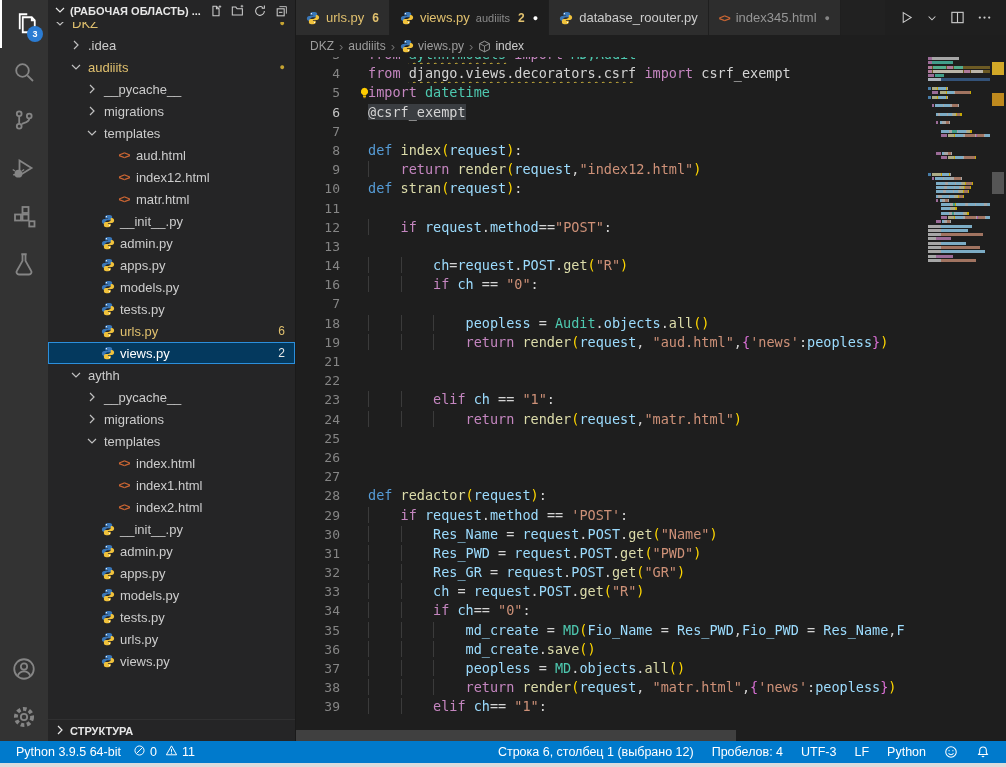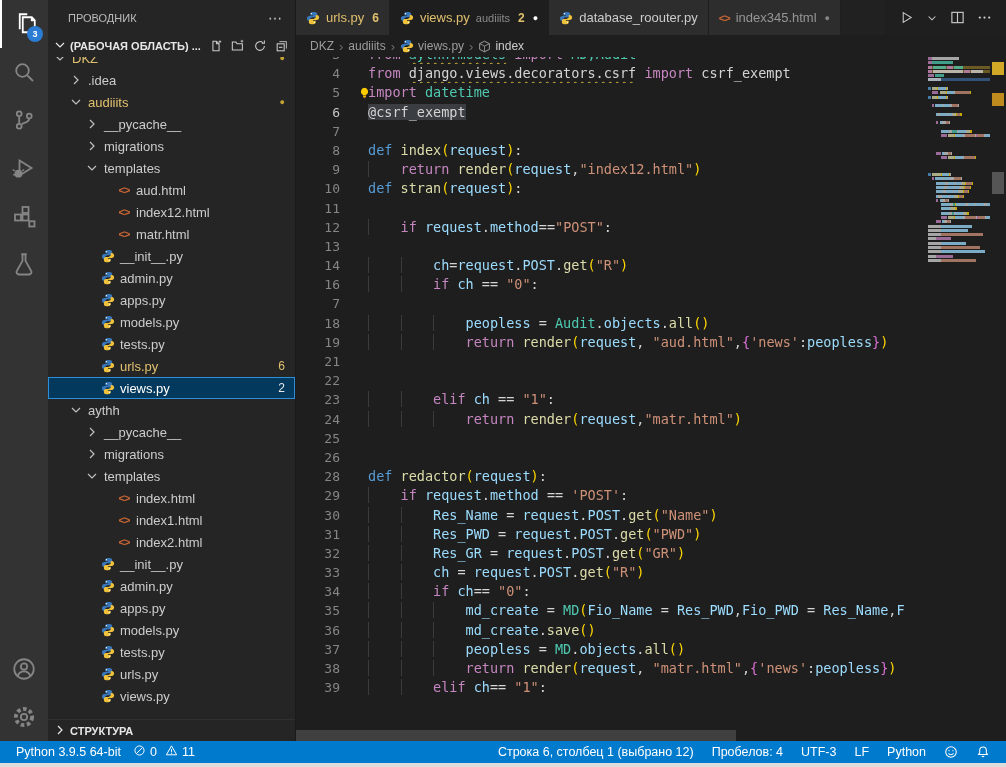--- a/index.html
+++ b/index.html
@@ -154,24 +154,20 @@
         </div>
         <div class="ab-icon">
           <svg width="24" height="24" viewBox="0 0 16 16" fill="none" stroke="currentColor" stroke-width="1.2">
             <circle cx="8" cy="8" r="5.4" stroke-width="2.6" stroke-dasharray="2.4 1.7"></circle>
             <circle cx="8" cy="8" r="2.1" stroke-width="1.2"></circle>
           </svg>
         </div>
       </div>
 
     <div id="sidebar">
-      <div id="sb-title-row">
-        <span>ПРОВОДНИК</span>
-        <span class="more">⋯</span>
-      </div>
       <div id="ws-header">
         <span class="tw"><svg width="16" height="16" viewBox="0 0 16 16" fill="none" stroke="currentColor" stroke-width="1.2">
               <path d="M4 6l4 4 4-4"></path>
             </svg></span>
         <span>(РАБОЧАЯ ОБЛАСТЬ) ...</span>
         <span id="ws-actions">
             <span>
               <svg width="14" height="14" viewBox="0 0 16 16" fill="none" stroke="currentColor" stroke-width="1.2">
                 <path d="M8.5 2.5h-4v11h7v-8z"></path>
                 <path d="M8.5 2.5v3h3"></path>
@@ -618,20 +614,21 @@
               <div class="cl"><div class="ln">16</div><div class="lt"><span class="ig">    </span><span class="ig">    </span><span style="color: rgb(197, 134, 192);">if</span><span style="color: rgb(212, 212, 212);"> </span><span style="color: rgb(156, 220, 254);">ch</span><span style="color: rgb(212, 212, 212);"> == </span><span style="color: rgb(206, 145, 120);">"0"</span><span style="color: rgb(212, 212, 212);">:</span></div></div>
               <div class="cl"><div class="ln">7</div><div class="lt"></div></div>
               <div class="cl"><div class="ln">18</div><div class="lt"><span class="ig">    </span><span class="ig">    </span><span class="ig">    </span><span style="color: rgb(156, 220, 254);">peopless</span><span style="color: rgb(212, 212, 212);"> = </span><span style="color: rgb(78, 201, 176);">Audit</span><span style="color: rgb(212, 212, 212);">.</span><span style="color: rgb(156, 220, 254);">objects</span><span style="color: rgb(212, 212, 212);">.</span><span style="color: rgb(220, 220, 170);">all</span><span style="color: rgb(255, 215, 0);">(</span><span style="color: rgb(255, 215, 0);">)</span></div></div>
               <div class="cl"><div class="ln">19</div><div class="lt"><span class="ig">    </span><span class="ig">    </span><span class="ig">    </span><span style="color: rgb(197, 134, 192);">return</span><span style="color: rgb(212, 212, 212);"> </span><span style="color: rgb(220, 220, 170);">render</span><span style="color: rgb(255, 215, 0);">(</span><span style="color: rgb(156, 220, 254);">request</span><span style="color: rgb(212, 212, 212);">, </span><span style="color: rgb(206, 145, 120);">"aud.html"</span><span style="color: rgb(212, 212, 212);">,</span><span style="color: rgb(218, 112, 214);">{</span><span style="color: rgb(206, 145, 120);">'news'</span><span style="color: rgb(212, 212, 212);">:</span><span style="color: rgb(156, 220, 254);">peopless</span><span style="color: rgb(218, 112, 214);">}</span><span style="color: rgb(255, 215, 0);">)</span></div></div>
               <div class="cl"><div class="ln">21</div><div class="lt"></div></div>
               <div class="cl"><div class="ln">22</div><div class="lt"></div></div>
               <div class="cl"><div class="ln">23</div><div class="lt"><span class="ig">    </span><span class="ig">    </span><span style="color: rgb(197, 134, 192);">elif</span><span style="color: rgb(212, 212, 212);"> </span><span style="color: rgb(156, 220, 254);">ch</span><span style="color: rgb(212, 212, 212);"> == </span><span style="color: rgb(206, 145, 120);">"1"</span><span style="color: rgb(212, 212, 212);">:</span></div></div>
               <div class="cl"><div class="ln">24</div><div class="lt"><span class="ig">    </span><span class="ig">    </span><span class="ig">    </span><span style="color: rgb(197, 134, 192);">return</span><span style="color: rgb(212, 212, 212);"> </span><span style="color: rgb(220, 220, 170);">render</span><span style="color: rgb(255, 215, 0);">(</span><span style="color: rgb(156, 220, 254);">request</span><span style="color: rgb(212, 212, 212);">,</span><span style="color: rgb(206, 145, 120);">"matr.html"</span><span style="color: rgb(255, 215, 0);">)</span></div></div>
               <div class="cl"><div class="ln">25</div><div class="lt"></div></div>
               <div class="cl"><div class="ln">26</div><div class="lt"></div></div>
+              <div class="cl"><div class="ln">27</div><div class="lt"></div></div>
               <div class="cl"><div class="ln">28</div><div class="lt"><span style="color: rgb(86, 156, 214);">def</span><span style="color: rgb(212, 212, 212);"> </span><span style="color: rgb(220, 220, 170);">redactor</span><span style="color: rgb(255, 215, 0);">(</span><span style="color: rgb(156, 220, 254);">request</span><span style="color: rgb(255, 215, 0);">)</span><span style="color: rgb(212, 212, 212);">:</span></div></div>
               <div class="cl"><div class="ln">29</div><div class="lt"><span class="ig">    </span><span style="color: rgb(197, 134, 192);">if</span><span style="color: rgb(212, 212, 212);"> </span><span style="color: rgb(156, 220, 254);">request</span><span style="color: rgb(212, 212, 212);">.</span><span style="color: rgb(156, 220, 254);">method</span><span style="color: rgb(212, 212, 212);"> == </span><span style="color: rgb(206, 145, 120);">'POST'</span><span style="color: rgb(212, 212, 212);">:</span></div></div>
               <div class="cl"><div class="ln">30</div><div class="lt"><span class="ig">    </span><span class="ig">    </span><span style="color: rgb(156, 220, 254);">Res_Name</span><span style="color: rgb(212, 212, 212);"> = </span><span style="color: rgb(156, 220, 254);">request</span><span style="color: rgb(212, 212, 212);">.</span><span style="color: rgb(156, 220, 254);">POST</span><span style="color: rgb(212, 212, 212);">.</span><span style="color: rgb(220, 220, 170);">get</span><span style="color: rgb(255, 215, 0);">(</span><span style="color: rgb(206, 145, 120);">"Name"</span><span style="color: rgb(255, 215, 0);">)</span></div></div>
               <div class="cl"><div class="ln">31</div><div class="lt"><span class="ig">    </span><span class="ig">    </span><span style="color: rgb(156, 220, 254);">Res_PWD</span><span style="color: rgb(212, 212, 212);"> = </span><span style="color: rgb(156, 220, 254);">request</span><span style="color: rgb(212, 212, 212);">.</span><span style="color: rgb(156, 220, 254);">POST</span><span style="color: rgb(212, 212, 212);">.</span><span style="color: rgb(220, 220, 170);">get</span><span style="color: rgb(255, 215, 0);">(</span><span style="color: rgb(206, 145, 120);">"PWD"</span><span style="color: rgb(255, 215, 0);">)</span></div></div>
               <div class="cl"><div class="ln">32</div><div class="lt"><span class="ig">    </span><span class="ig">    </span><span style="color: rgb(156, 220, 254);">Res_GR</span><span style="color: rgb(212, 212, 212);"> = </span><span style="color: rgb(156, 220, 254);">request</span><span style="color: rgb(212, 212, 212);">.</span><span style="color: rgb(156, 220, 254);">POST</span><span style="color: rgb(212, 212, 212);">.</span><span style="color: rgb(220, 220, 170);">get</span><span style="color: rgb(255, 215, 0);">(</span><span style="color: rgb(206, 145, 120);">"GR"</span><span style="color: rgb(255, 215, 0);">)</span></div></div>
               <div class="cl"><div class="ln">33</div><div class="lt"><span class="ig">    </span><span class="ig">    </span><span style="color: rgb(156, 220, 254);">ch</span><span style="color: rgb(212, 212, 212);"> = </span><span style="color: rgb(156, 220, 254);">request</span><span style="color: rgb(212, 212, 212);">.</span><span style="color: rgb(156, 220, 254);">POST</span><span style="color: rgb(212, 212, 212);">.</span><span style="color: rgb(220, 220, 170);">get</span><span style="color: rgb(255, 215, 0);">(</span><span style="color: rgb(206, 145, 120);">"R"</span><span style="color: rgb(255, 215, 0);">)</span></div></div>
               <div class="cl"><div class="ln">34</div><div class="lt"><span class="ig">    </span><span class="ig">    </span><span style="color: rgb(197, 134, 192);">if</span><span style="color: rgb(212, 212, 212);"> </span><span style="color: rgb(156, 220, 254);">ch</span><span style="color: rgb(212, 212, 212);">== </span><span style="color: rgb(206, 145, 120);">"0"</span><span style="color: rgb(212, 212, 212);">:</span></div></div>
               <div class="cl"><div class="ln">35</div><div class="lt"><span class="ig">    </span><span class="ig">    </span><span class="ig">    </span><span style="color: rgb(156, 220, 254);">md_create</span><span style="color: rgb(212, 212, 212);"> = </span><span style="color: rgb(78, 201, 176);">MD</span><span style="color: rgb(255, 215, 0);">(</span><span style="color: rgb(156, 220, 254);">Fio_Name</span><span style="color: rgb(212, 212, 212);"> = </span><span style="color: rgb(156, 220, 254);">Res_PWD</span><span style="color: rgb(212, 212, 212);">,</span><span style="color: rgb(156, 220, 254);">Fio_PWD</span><span style="color: rgb(212, 212, 212);"> = </span><span style="color: rgb(156, 220, 254);">Res_Name</span><span style="color: rgb(212, 212, 212);">,</span><span style="color: rgb(156, 220, 254);">F</span></div></div>
               <div class="cl"><div class="ln">36</div><div class="lt"><span class="ig">    </span><span class="ig">    </span><span class="ig">    </span><span style="color: rgb(156, 220, 254);">md_create</span><span style="color: rgb(212, 212, 212);">.</span><span style="color: rgb(220, 220, 170);">save</span><span style="color: rgb(255, 215, 0);">(</span><span style="color: rgb(255, 215, 0);">)</span></div></div>
               <div class="cl"><div class="ln">37</div><div class="lt"><span class="ig">    </span><span class="ig">    </span><span class="ig">    </span><span style="color: rgb(156, 220, 254);">peopless</span><span style="color: rgb(212, 212, 212);"> = </span><span style="color: rgb(78, 201, 176);">MD</span><span style="color: rgb(212, 212, 212);">.</span><span style="color: rgb(156, 220, 254);">objects</span><span style="color: rgb(212, 212, 212);">.</span><span style="color: rgb(220, 220, 170);">all</span><span style="color: rgb(255, 215, 0);">(</span><span style="color: rgb(255, 215, 0);">)</span></div></div>

